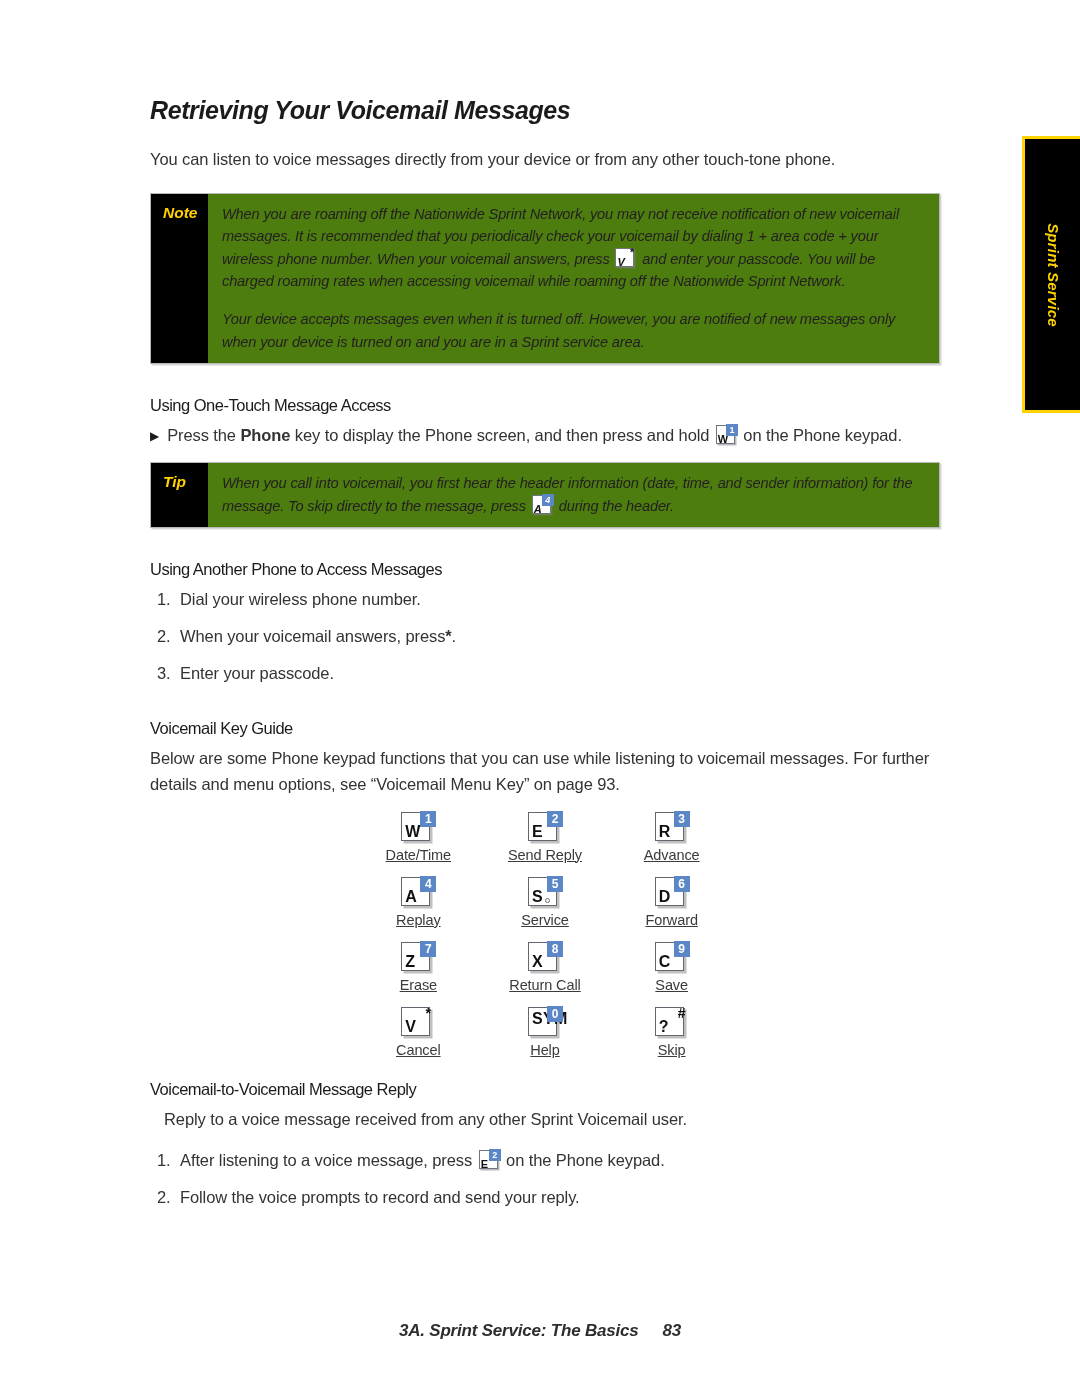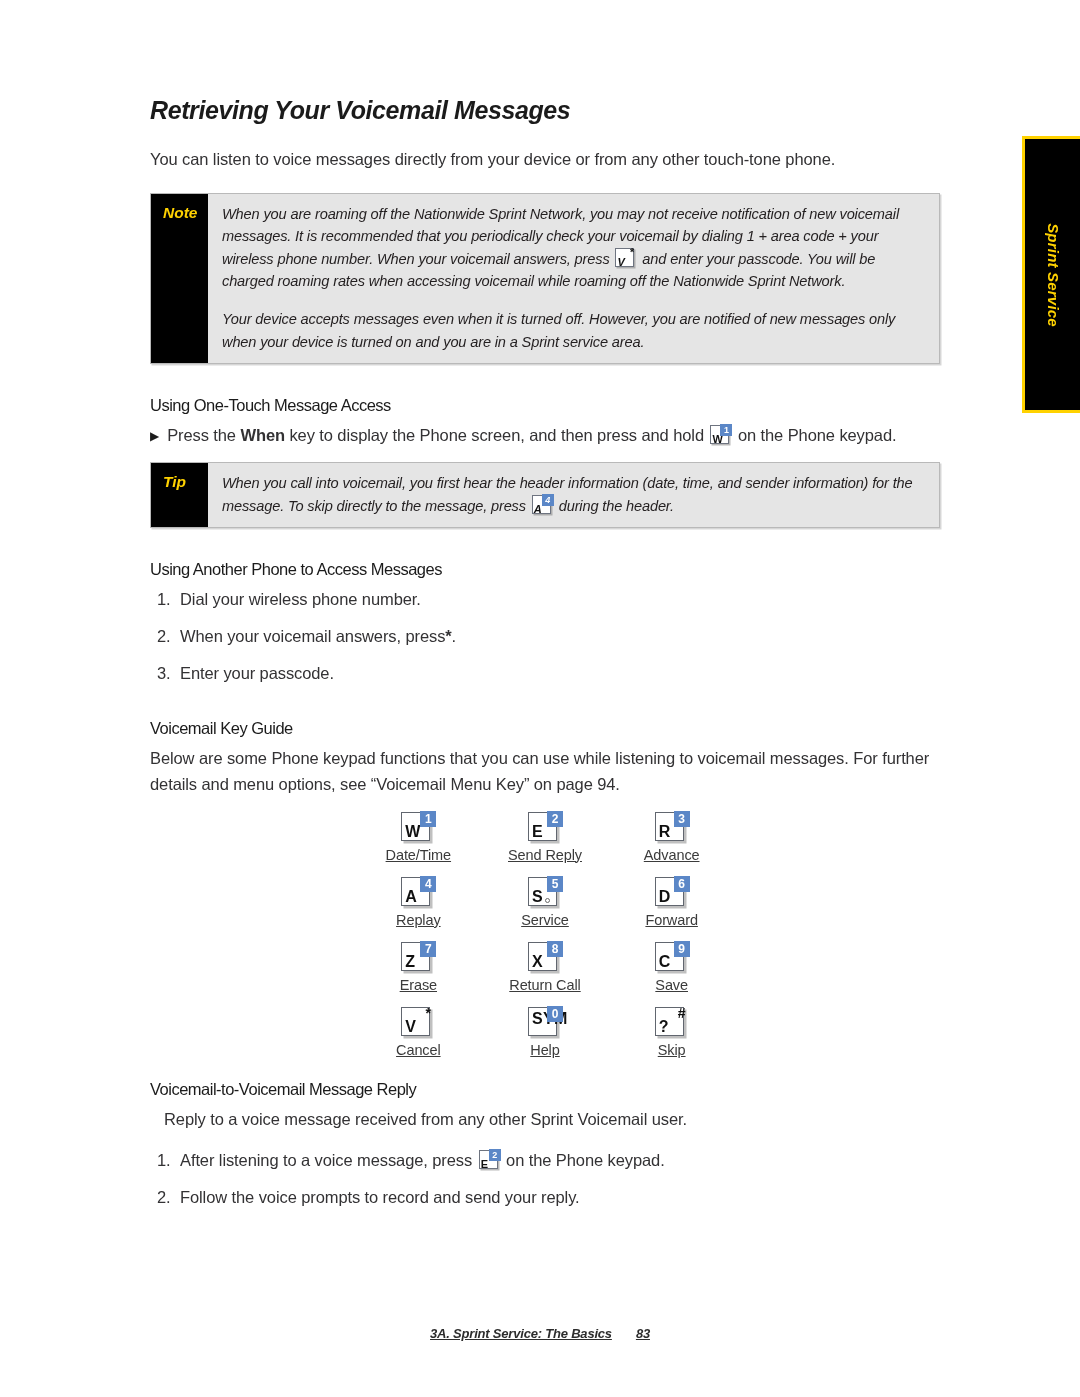--- a/index.html
+++ b/index.html
@@ -58,21 +58,21 @@
 
   .intro {
     margin-bottom: 20px;
   }
 
   
   .callout {
     display: flex;
     border: 1px solid #b9b9b9;
     box-shadow: 1.5px 1.5px 0 rgba(0,0,0,0.16);
-    background: #e5e5e5;
+    background: #4d7c0f;
     margin: 0 0 20px 0;
   }
   .callout-label {
     background: #000;
     color: #ffd200;
     font-style: italic;
     font-weight: bold;
     font-size: 15.5px;
     width: 57px;
     min-width: 57px;
@@ -288,24 +288,23 @@
   .footer {
     position: absolute;
     left: 0;
     right: 0;
     bottom: 56px;
     display: flex;
     justify-content: center;
     align-items: baseline;
     font-style: italic;
     font-weight: bold;
-    font-size: 13px;
+    font-size: 17px;
     color: #2d2d2d;
     letter-spacing: -0.2px;
-    text-decoration: underline;
   }
   .footer-title { }
   .footer-page {
     margin-left: 24px;
   }
 </style>
 </head>
 <body>
 
 <div class="page">
@@ -336,21 +335,21 @@
       </div>
     </div>
 
     <div class="section-gap-sm"></div>
 
     <h2 class="h2">Using One-Touch Message Access</h2>
 
     <p class="arrow-item">
       <span class="arrow-glyph">▶</span>
       <span><span>Press the</span>
-        <b>When</b>
+        <b>Phone</b>
         <span>key to display the Phone screen, and then press and hold</span>
         <span class="keyicon">
           <span class="kface"></span>
           <span class="kletter">W</span>
           <span class="kbadge">1</span>
         </span>
         <span>on the Phone keypad.</span>
       </span>
     </p>
 
@@ -383,21 +382,21 @@
       </li>
       <li>
         <span class="num">3.</span>
         <span>Enter your passcode.</span>
       </li>
     </ol>
 
     <div class="section-gap"></div>
 
     <h2 class="h2">Voicemail Key Guide</h2>
-    <p class="body-text">Below are some Phone keypad functions that you can use while listening to voicemail messages. For further details and menu options, see “Voicemail Menu Key” on page 94.</p>
+    <p class="body-text">Below are some Phone keypad functions that you can use while listening to voicemail messages. For further details and menu options, see “Voicemail Menu Key” on page 93.</p>
 
     <div class="keygrid" id="keygrid">
         <div class="keycell">
           <div class="bigkey">
             <span class="face"></span>
             <span class="letter">W</span>
             <span class="badge">1</span>
           </div>
           <div class="keylabel">Date/Time</div>
         </div>

